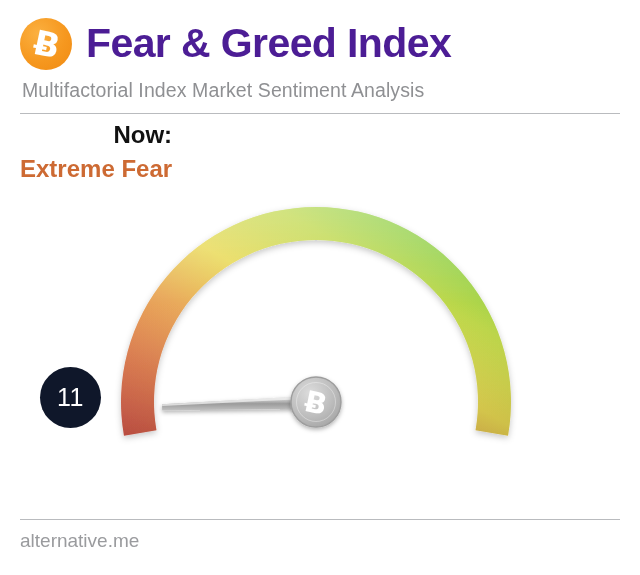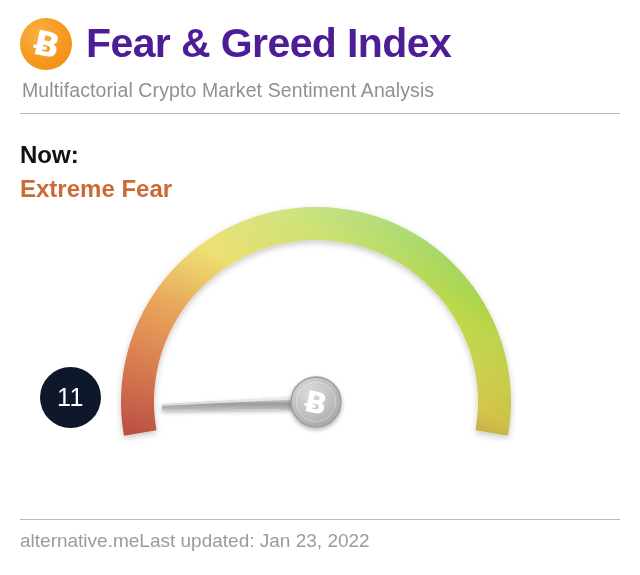--- a/index.html
+++ b/index.html
@@ -31,21 +31,21 @@
   }
   .app-subtitle {
     margin-top: 9px; margin-left: 2px;
     font-size: 19.5px; color: #8f9093; letter-spacing: 0.1px;
   }
   .divider { position: absolute; left: 20px; width: 600px; height: 1px; background: #b9bbbe; }
   .divider.top { top: 113px; }
   .divider.bottom { top: 519px; }
 
   
-  .now-block { position: absolute; left: 20px; top: 140px; }
+  .now-block { position: absolute; left: 20px; top: 120px; text-align: right; }
   .now-label { font-size: 24px; font-weight: bold; color: #111; line-height: 1.28; }
   .now-value { font-size: 24px; font-weight: bold; color: #cd6a33; line-height: 1.28; margin-top: 3px; }
 
   
   .gauge-wrap { position: absolute; left: 0; top: 180px; width: 640px; height: 330px; }
   .gauge-svg { display: block; width: 640px; height: 330px; }
 
   
   .value-badge {
     position: absolute; left: 40px; top: 367px;
@@ -70,21 +70,21 @@
 
 <div class="page">
 
   <div class="header">
     <div class="title-row">
       <div class="btc-logo">
         <span>Ƀ</span>
       </div>
       <div class="app-title">Fear &amp; Greed Index</div>
     </div>
-    <div class="app-subtitle">Multifactorial Crypto Market Sentiment Analysis</div>
+    <div class="app-subtitle">Multifactorial Index Market Sentiment Analysis</div>
   </div>
 
   <div class="divider top"></div>
 
   <div class="now-block">
     <div class="now-label">Now:</div>
     <div class="now-value">Extreme Fear</div>
   </div>
 
   <div class="gauge-wrap">
@@ -146,16 +146,15 @@
   </div>
 
   <div class="value-badge">
     <span>11</span>
   </div>
 
   <div class="divider bottom"></div>
 
   <div class="footer">
     <div class="footer-left">alternative.me</div>
-    <div class="footer-right">Last updated: Jan 23, 2022</div>
   </div>
 
 </div>
 
 </body></html>

